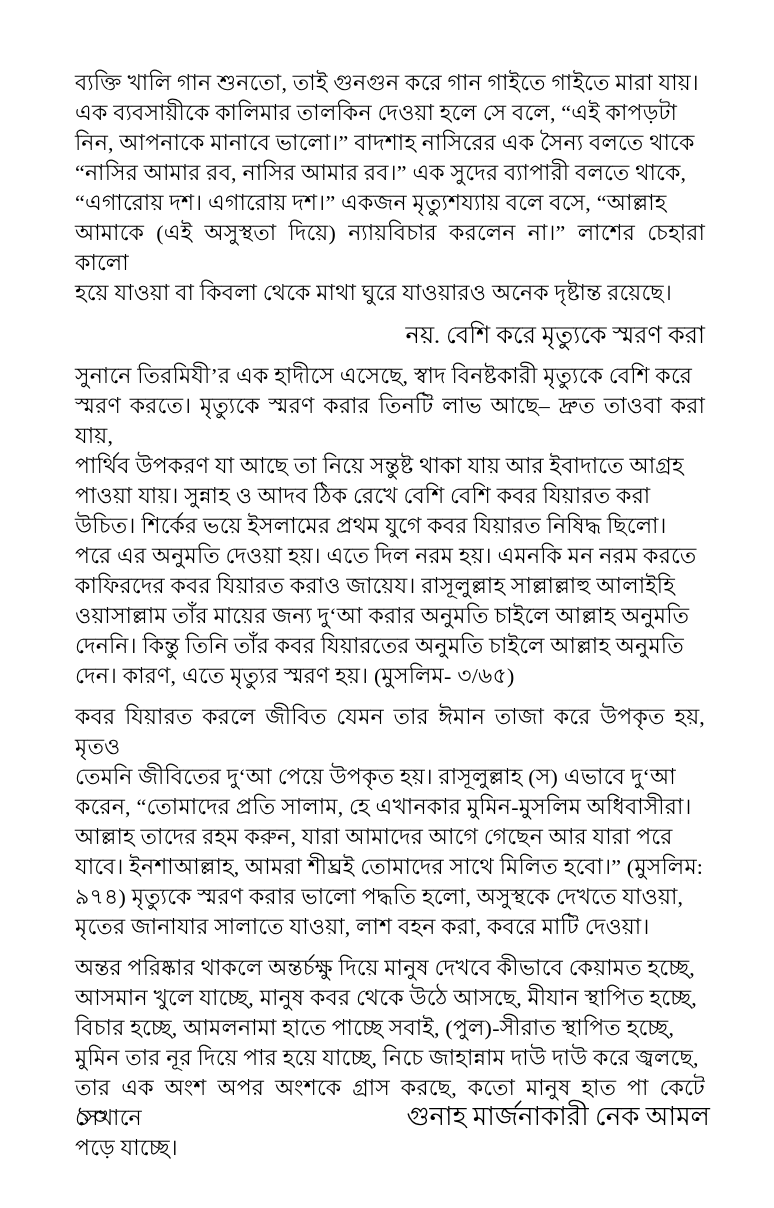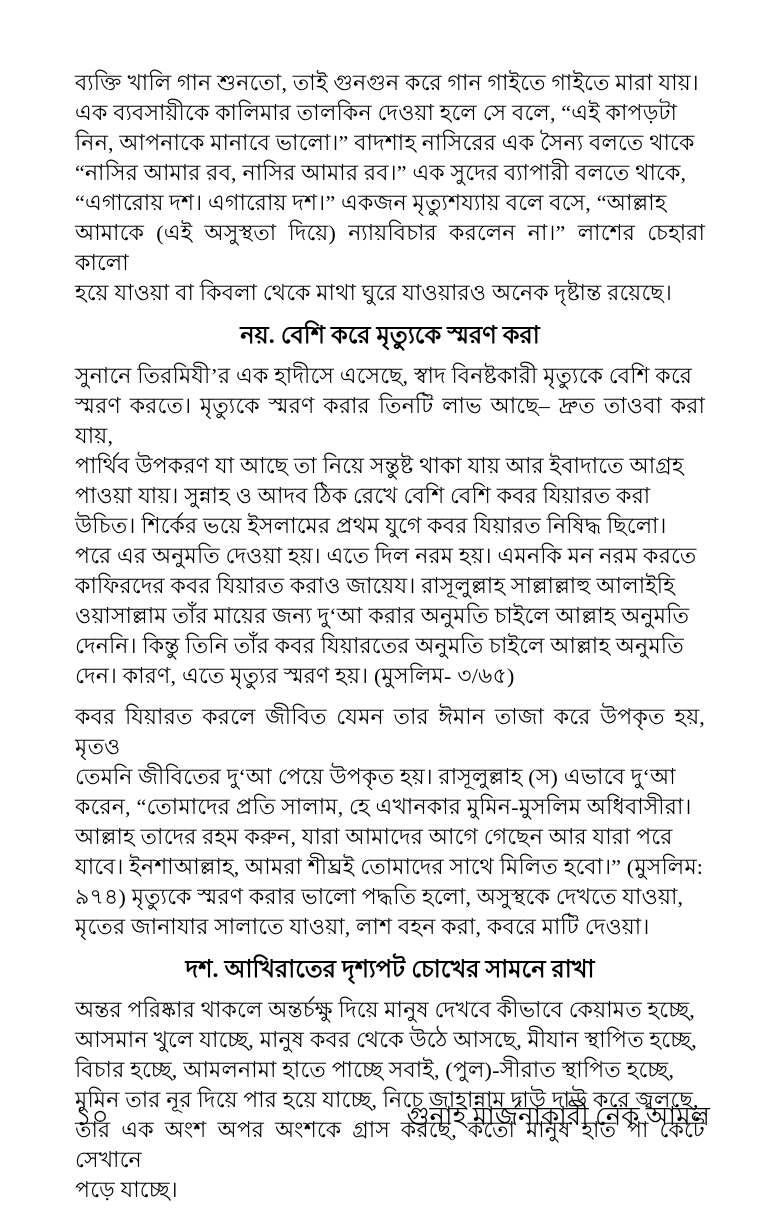--- a/index.html
+++ b/index.html
@@ -27,22 +27,22 @@
     font-size: 22px;
     line-height: 30px;
     text-align: justify;
     white-space: pre-line;
     letter-spacing: 0.2px;
   }
   .section-heading {
     margin: 7px 0 10px 0;
     font-size: 24px;
     line-height: 32px;
-    font-weight: bold;
-    text-align: center;
+    font-weight: normal;
+    text-align: right;
     white-space: pre-line;
   }
   .page-footer {
     position: absolute;
     left: 75px;
     right: 64px;
     top: 1103px;
     display: flex;
     justify-content: space-between;
     align-items: baseline;
@@ -81,21 +81,20 @@
 দেন। কারণ, এতে মৃত্যুর স্মরণ হয়। (মুসলিম- ৩/৬৫)</p>
 
     <p class="body-para">কবর যিয়ারত করলে জীবিত যেমন তার ঈমান তাজা করে উপকৃত হয়, মৃতও
 তেমনি জীবিতের দু‘আ পেয়ে উপকৃত হয়। রাসূলুল্লাহ (স) এভাবে দু‘আ
 করেন, “তোমাদের প্রতি সালাম, হে এখানকার মুমিন-মুসলিম অধিবাসীরা।
 আল্লাহ তাদের রহম করুন, যারা আমাদের আগে গেছেন আর যারা পরে
 যাবে। ইনশাআল্লাহ, আমরা শীঘ্রই তোমাদের সাথে মিলিত হবো।” (মুসলিম:
 ৯৭৪) মৃত্যুকে স্মরণ করার ভালো পদ্ধতি হলো, অসুস্থকে দেখতে যাওয়া,
 মৃতের জানাযার সালাতে যাওয়া, লাশ বহন করা, কবরে মাটি দেওয়া।</p>
 
-    <h2 class="section-heading">দশ. আখিরাতের দৃশ্যপট চোখের সামনে রাখা</h2>
 
     <p class="body-para">অন্তর পরিষ্কার থাকলে অন্তর্চক্ষু দিয়ে মানুষ দেখবে কীভাবে কেয়ামত হচ্ছে,
 আসমান খুলে যাচ্ছে, মানুষ কবর থেকে উঠে আসছে, মীযান স্থাপিত হচ্ছে,
 বিচার হচ্ছে, আমলনামা হাতে পাচ্ছে সবাই, (পুল)-সীরাত স্থাপিত হচ্ছে,
 মুমিন তার নূর দিয়ে পার হয়ে যাচ্ছে, নিচে জাহান্নাম দাউ দাউ করে জ্বলছে,
 তার এক অংশ অপর অংশকে গ্রাস করছে, কতো মানুষ হাত পা কেটে সেখানে
 পড়ে যাচ্ছে।</p>
 
   </main>
 

